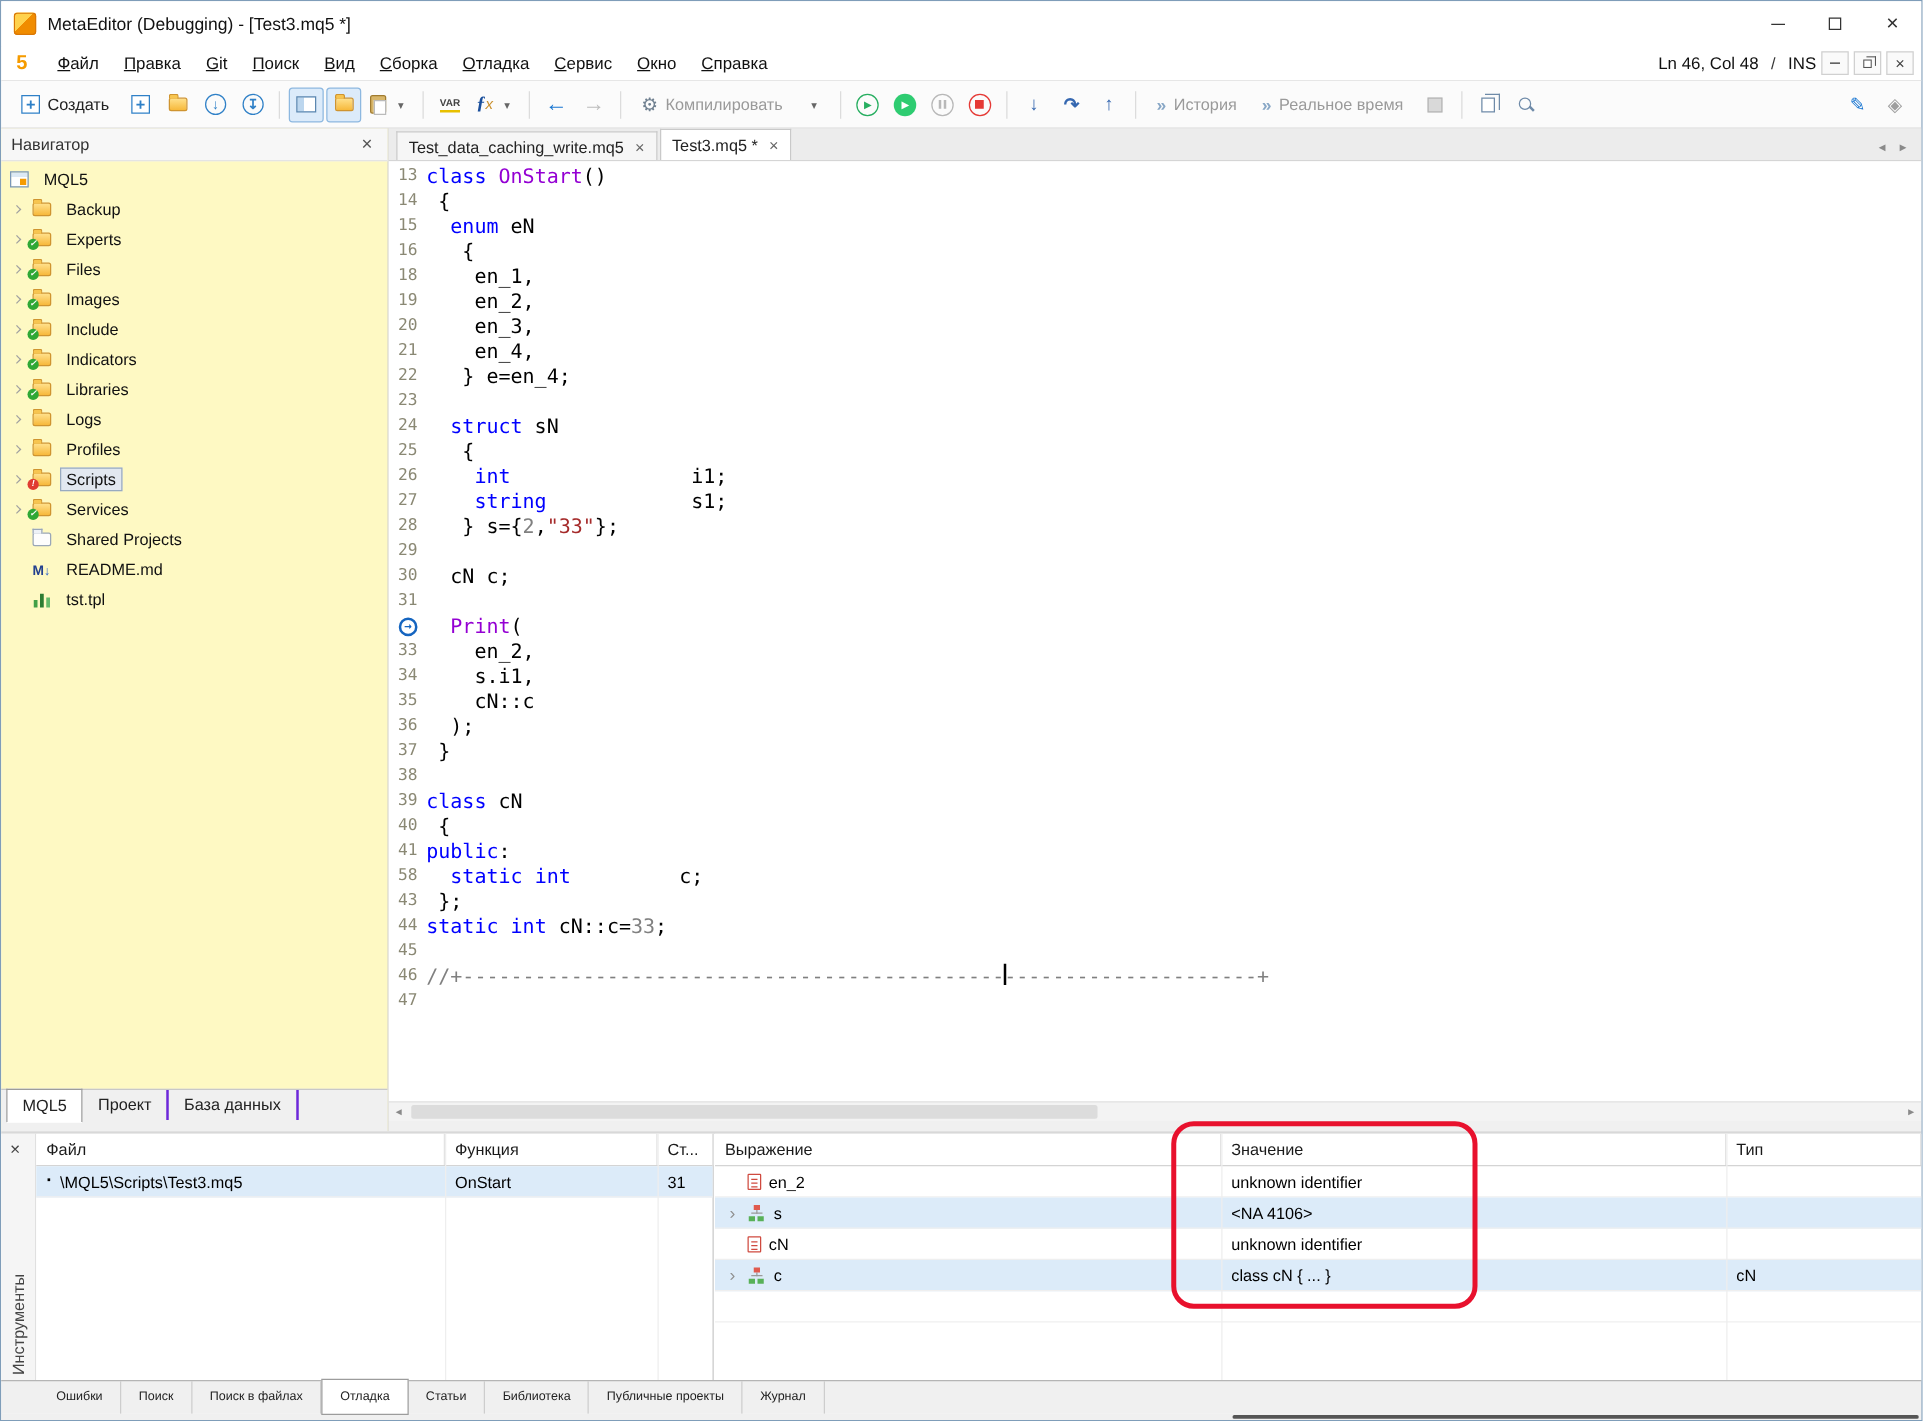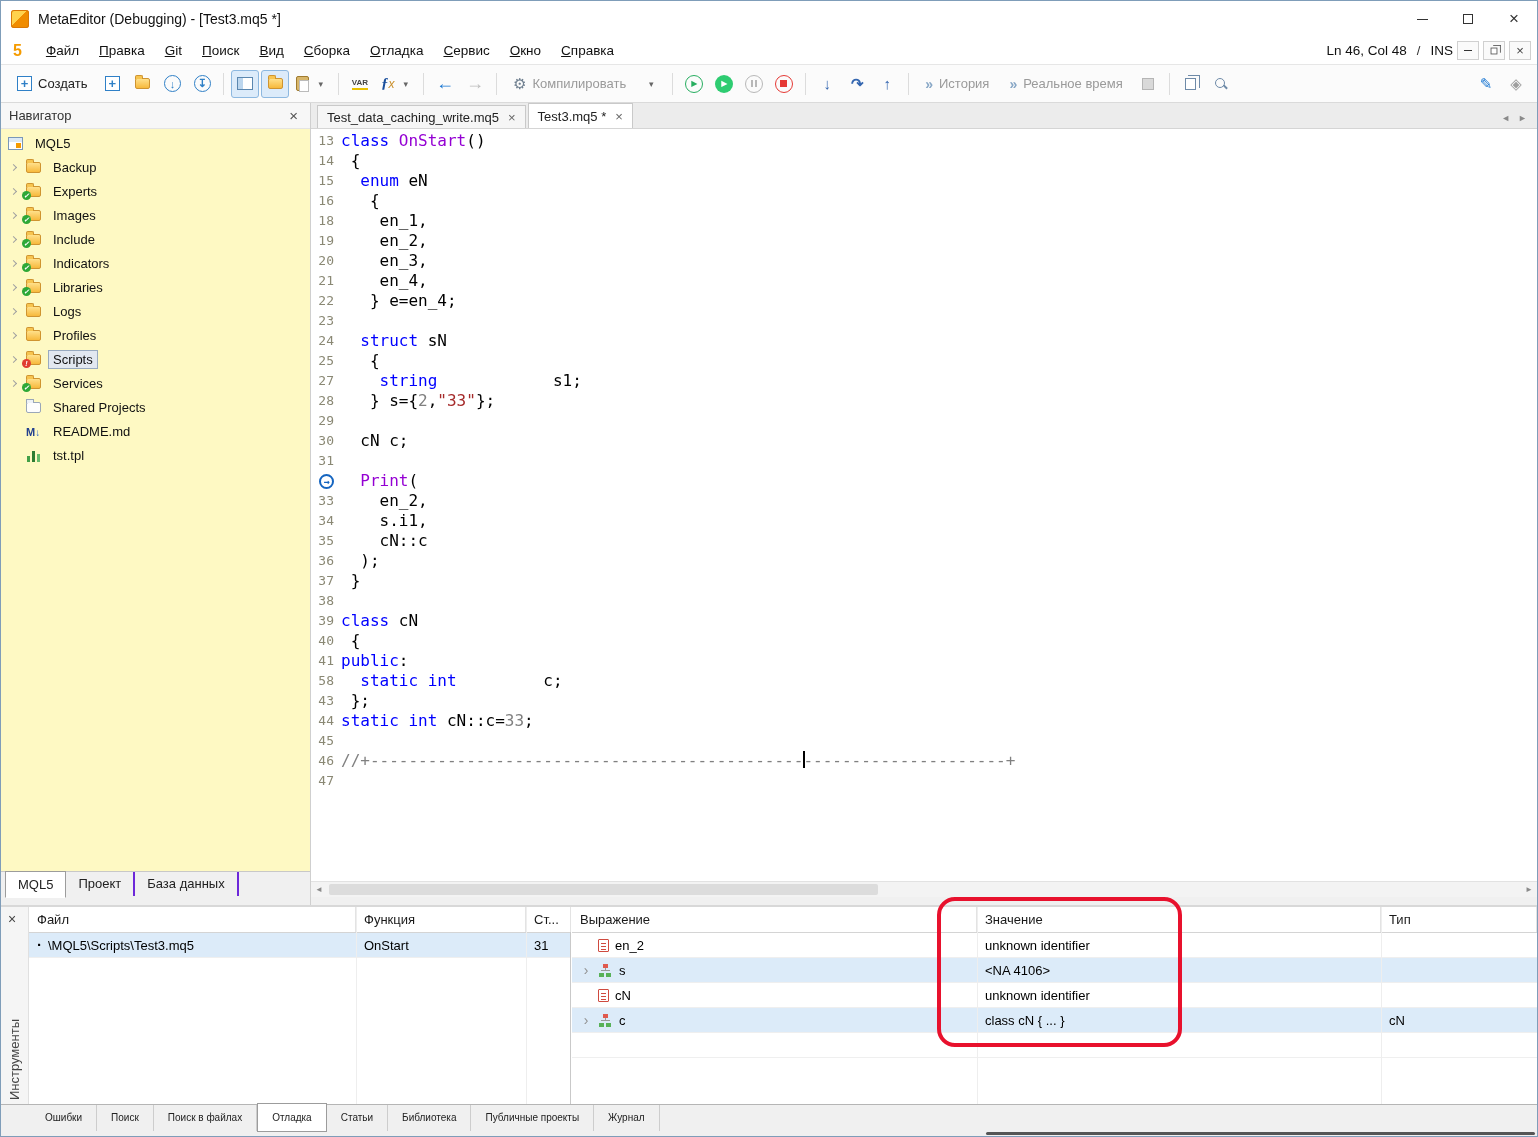--- a/index.html
+++ b/index.html
@@ -361,20 +361,30 @@
             <span class="tree-label">Experts</span>
           </div>
           <div class="tree-row">
             <span class="tree-arrow">
               <i></i>
             </span>
             <span class="tree-icon-wrap">
               <span class="ico-folder"></span>
               <i class="badge b-check">✓</i>
             </span>
+            <span class="tree-label">Files</span>
+          </div>
+          <div class="tree-row">
+            <span class="tree-arrow">
+              <i></i>
+            </span>
+            <span class="tree-icon-wrap">
+              <span class="ico-folder"></span>
+              <i class="badge b-check">✓</i>
+            </span>
             <span class="tree-label">Images</span>
           </div>
           <div class="tree-row">
             <span class="tree-arrow">
               <i></i>
             </span>
             <span class="tree-icon-wrap">
               <span class="ico-folder"></span>
               <i class="badge b-check">✓</i>
             </span>
@@ -489,20 +499,21 @@
           <div class="code-line"><span class="gutter">15</span><span class="code-text"><span class="tk-p">  </span><span class="tk-k">enum</span><span class="tk-p"> eN</span></span></div>
           <div class="code-line"><span class="gutter">16</span><span class="code-text"><span class="tk-p">   {</span></span></div>
           <div class="code-line"><span class="gutter">18</span><span class="code-text"><span class="tk-p">    en_1,</span></span></div>
           <div class="code-line"><span class="gutter">19</span><span class="code-text"><span class="tk-p">    en_2,</span></span></div>
           <div class="code-line"><span class="gutter">20</span><span class="code-text"><span class="tk-p">    en_3,</span></span></div>
           <div class="code-line"><span class="gutter">21</span><span class="code-text"><span class="tk-p">    en_4,</span></span></div>
           <div class="code-line"><span class="gutter">22</span><span class="code-text"><span class="tk-p">   } e=en_4;</span></span></div>
           <div class="code-line"><span class="gutter">23</span><span class="code-text"></span></div>
           <div class="code-line"><span class="gutter">24</span><span class="code-text"><span class="tk-p">  </span><span class="tk-k">struct</span><span class="tk-p"> sN</span></span></div>
           <div class="code-line"><span class="gutter">25</span><span class="code-text"><span class="tk-p">   {</span></span></div>
+          <div class="code-line"><span class="gutter">26</span><span class="code-text"><span class="tk-p">    </span><span class="tk-k">int</span><span class="tk-p">               i1;</span></span></div>
           <div class="code-line"><span class="gutter">27</span><span class="code-text"><span class="tk-p">    </span><span class="tk-k">string</span><span class="tk-p">            s1;</span></span></div>
           <div class="code-line"><span class="gutter">28</span><span class="code-text"><span class="tk-p">   } s={</span><span class="tk-n">2</span><span class="tk-p">,</span><span class="tk-t">"33"</span><span class="tk-p">};</span></span></div>
           <div class="code-line"><span class="gutter">29</span><span class="code-text"></span></div>
           <div class="code-line"><span class="gutter">30</span><span class="code-text"><span class="tk-p">  cN c;</span></span></div>
           <div class="code-line"><span class="gutter">31</span><span class="code-text"></span></div>
           <div class="code-line"><span class="gutter"><span class="cur-marker">→</span></span><span class="code-text"><span class="tk-p">  </span><span class="tk-f">Print</span><span class="tk-p">(</span></span></div>
           <div class="code-line"><span class="gutter">33</span><span class="code-text"><span class="tk-p">    en_2,</span></span></div>
           <div class="code-line"><span class="gutter">34</span><span class="code-text"><span class="tk-p">    s.i1,</span></span></div>
           <div class="code-line"><span class="gutter">35</span><span class="code-text"><span class="tk-p">    cN::c</span></span></div>
           <div class="code-line"><span class="gutter">36</span><span class="code-text"><span class="tk-p">  );</span></span></div>

